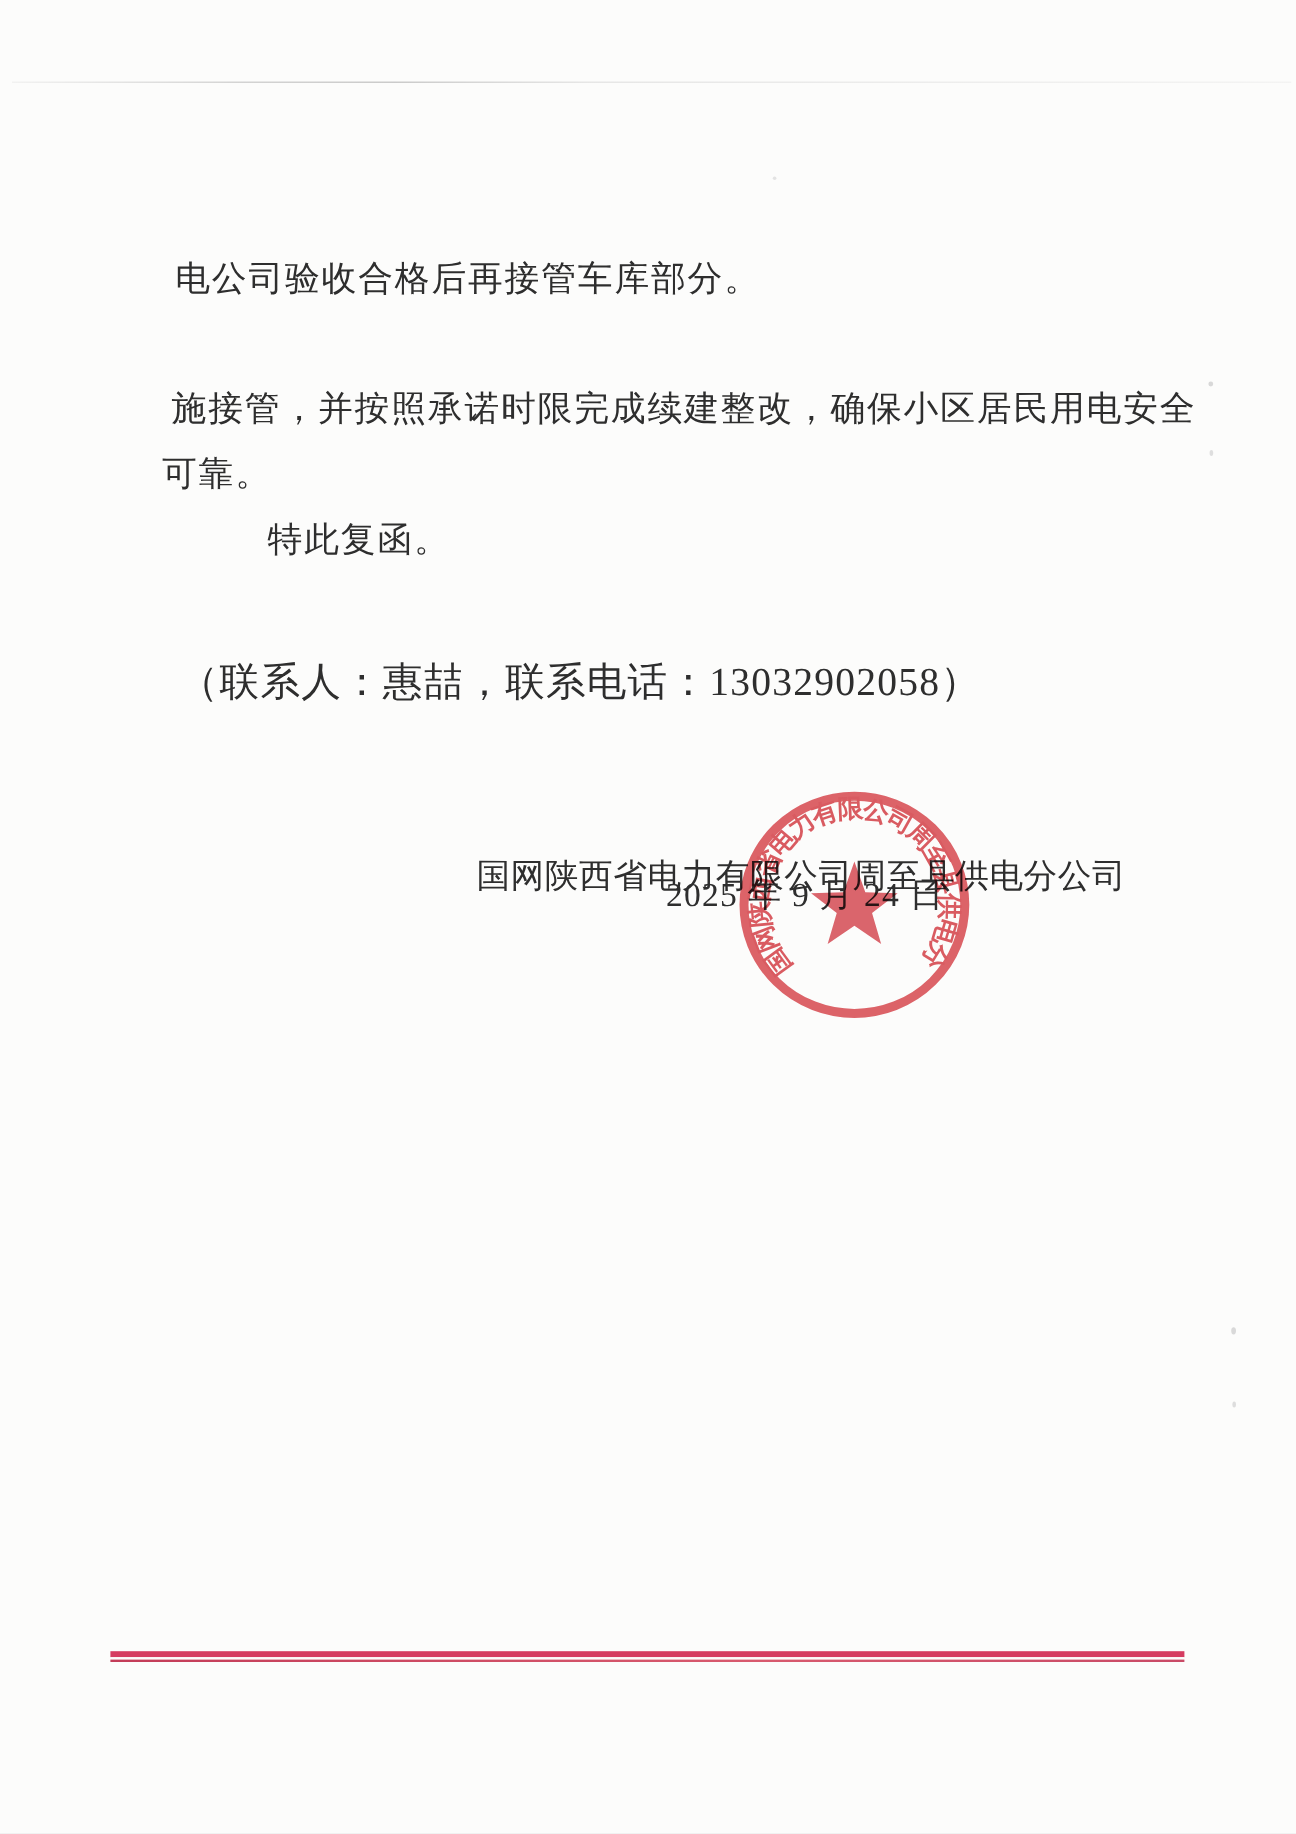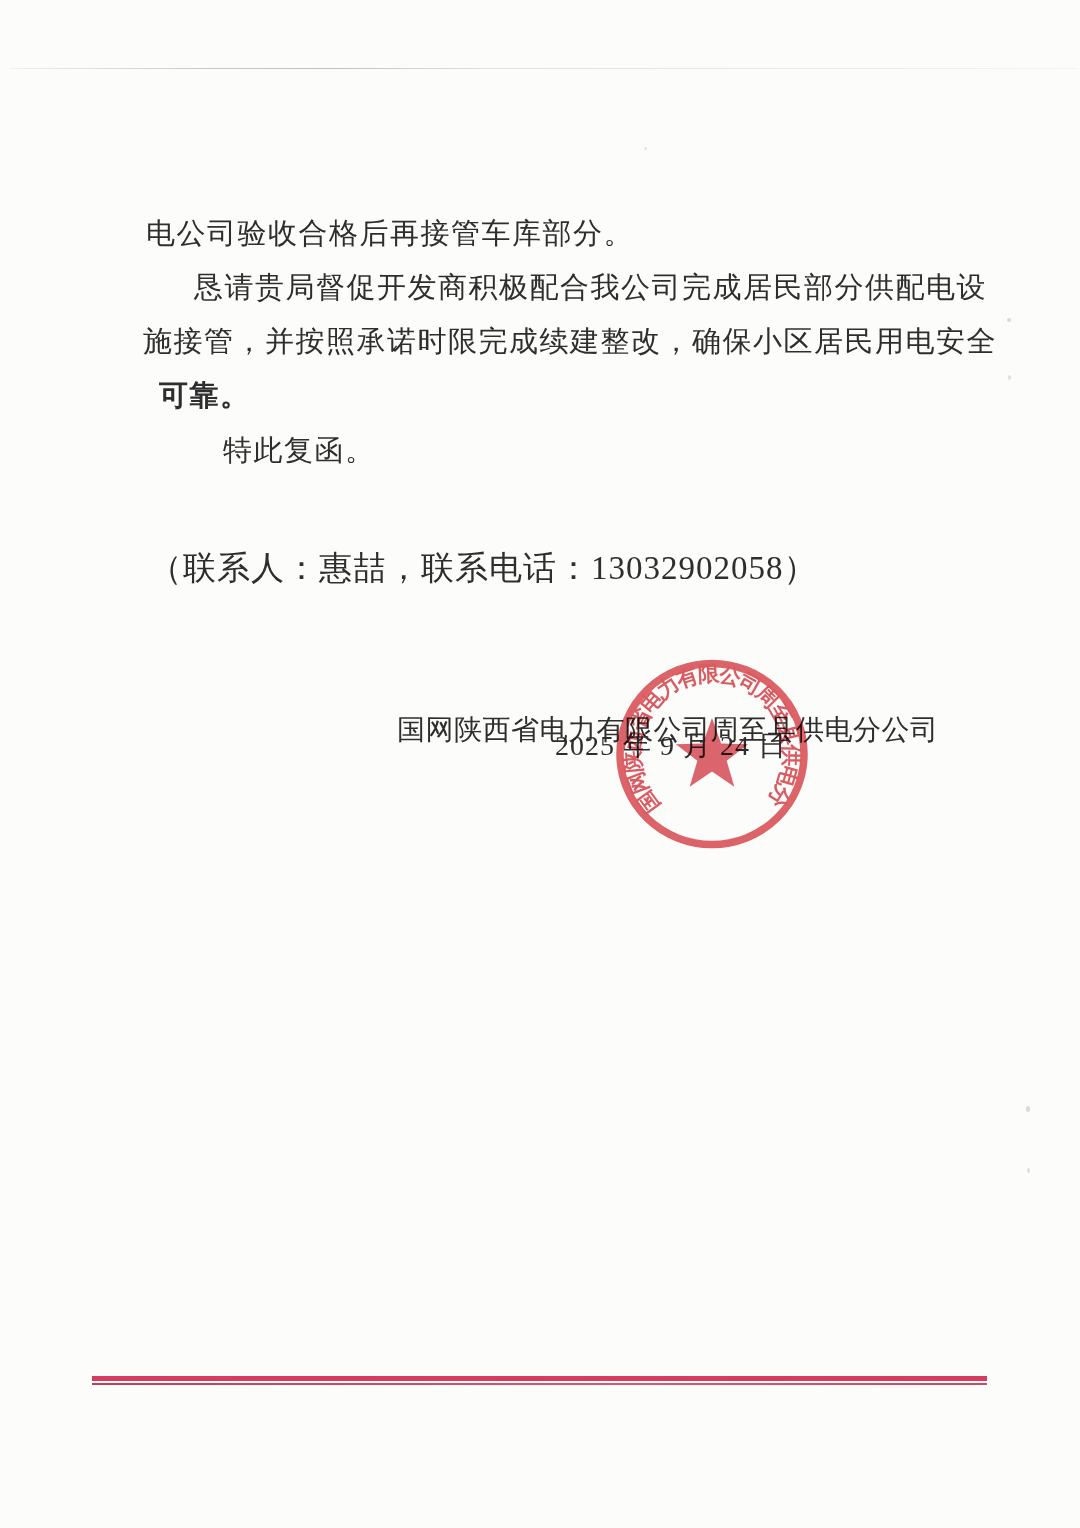--- a/index.html
+++ b/index.html
@@ -88,23 +88,22 @@
 <div class="page">
 
   <div class="crease"></div>
   <div class="speck sp1"></div>
   <div class="speck sp2"></div>
   <div class="speck sp3"></div>
   <div class="speck sp4"></div>
   <div class="speck sp5"></div>
 
   <div class="bline" style="left:146px;top:219px;">电公司验收合格后再接管车库部分。</div>
-  <div class="bline" style="left:194px;top:273px;">恳请贵局督促开发商积极配合我公司完成居民部分供配电设</div>
   <div class="bline" style="left:143px;top:327px;">施接管，并按照承诺时限完成续建整改，确保小区居民用电安全</div>
-  <div class="bline" style="left:159px;top:381px;font-weight:bold;">可靠。</div>
+  <div class="bline" style="left:135px;top:381px;">可靠。</div>
   <div class="bline" style="left:194px;top:436px;margin-left:29px;">特此复函。</div>
 
   <div class="contact">（联系人：惠喆，联系电话：13032902058）</div>
 
   <div class="sig-company">国网陕西省电力有限公司周至县供电分公司</div>
   <div class="sig-date">2025 年 9 月 24 日</div>
 
   <svg class="seal" viewBox="0 0 222 222">
     <defs>
       <path id="sealArc" d="M 60.1 161.6 A 72 73 0 1 1 161.9 161.6" fill="none"></path>

